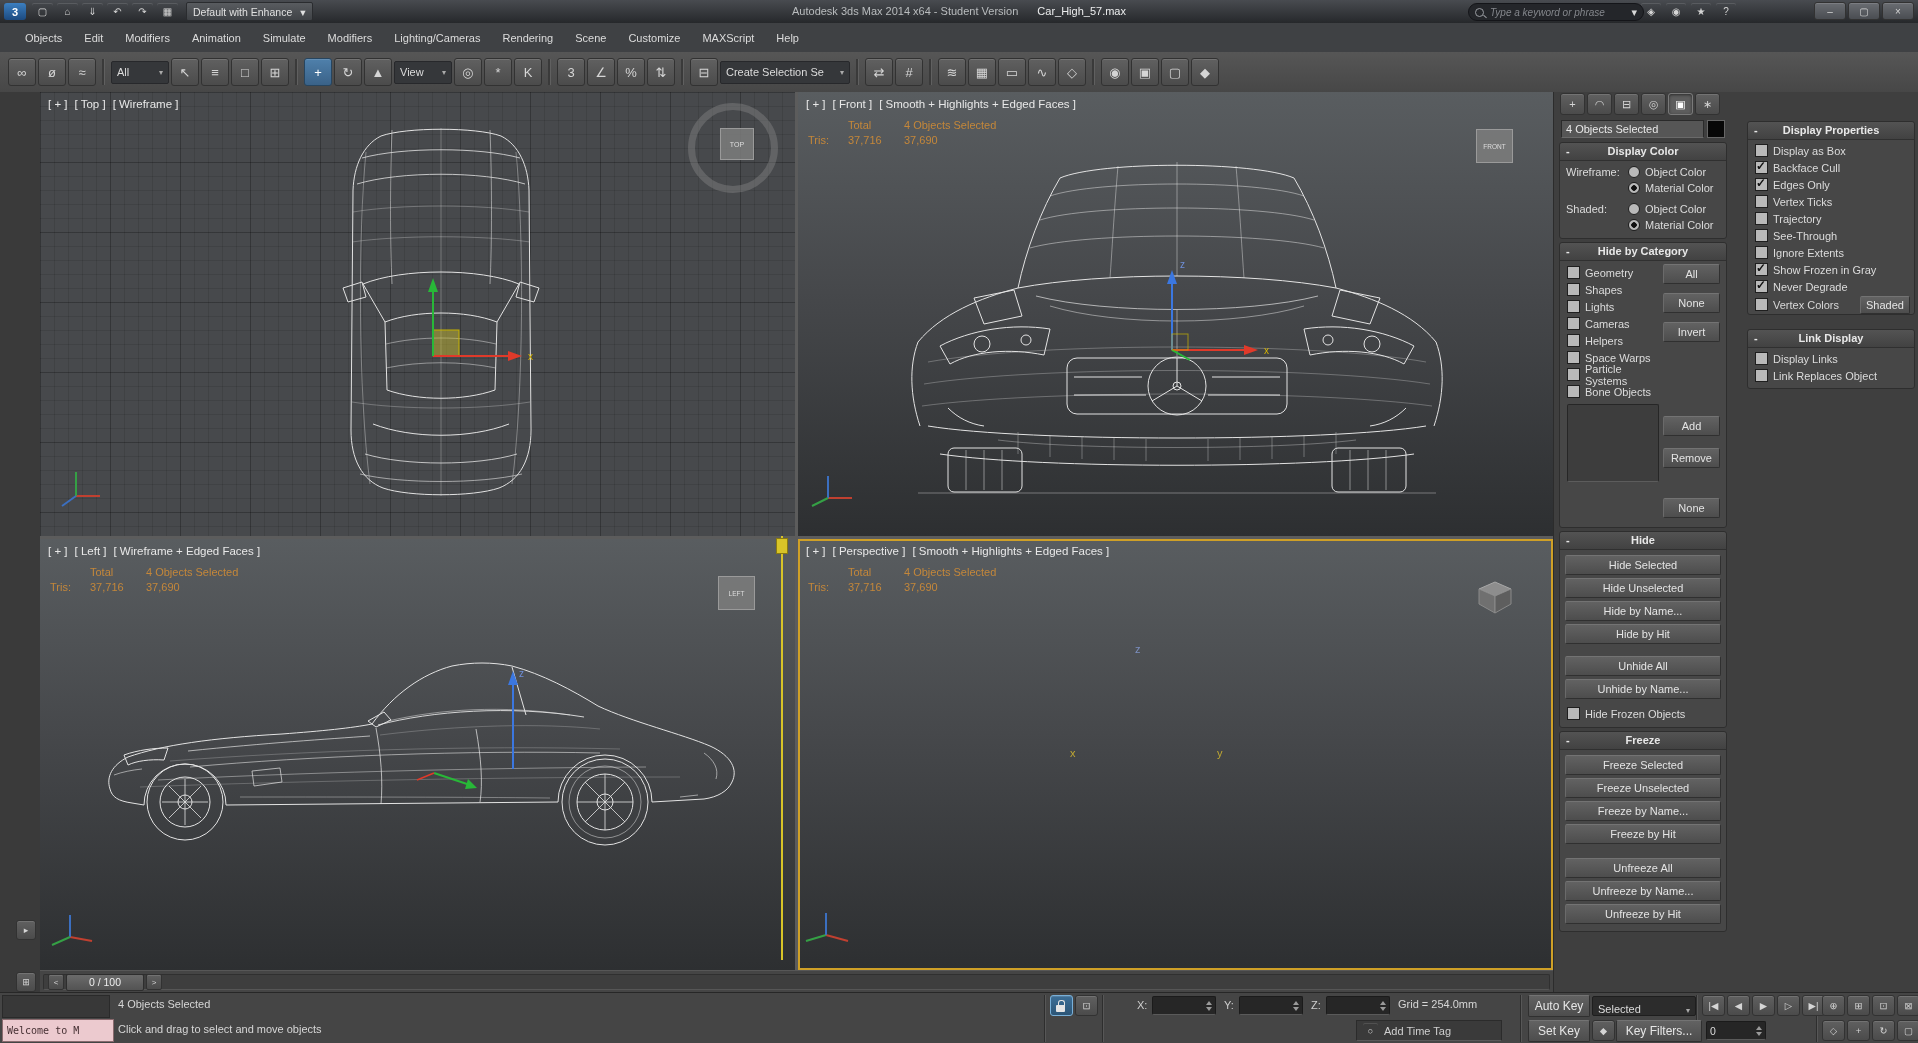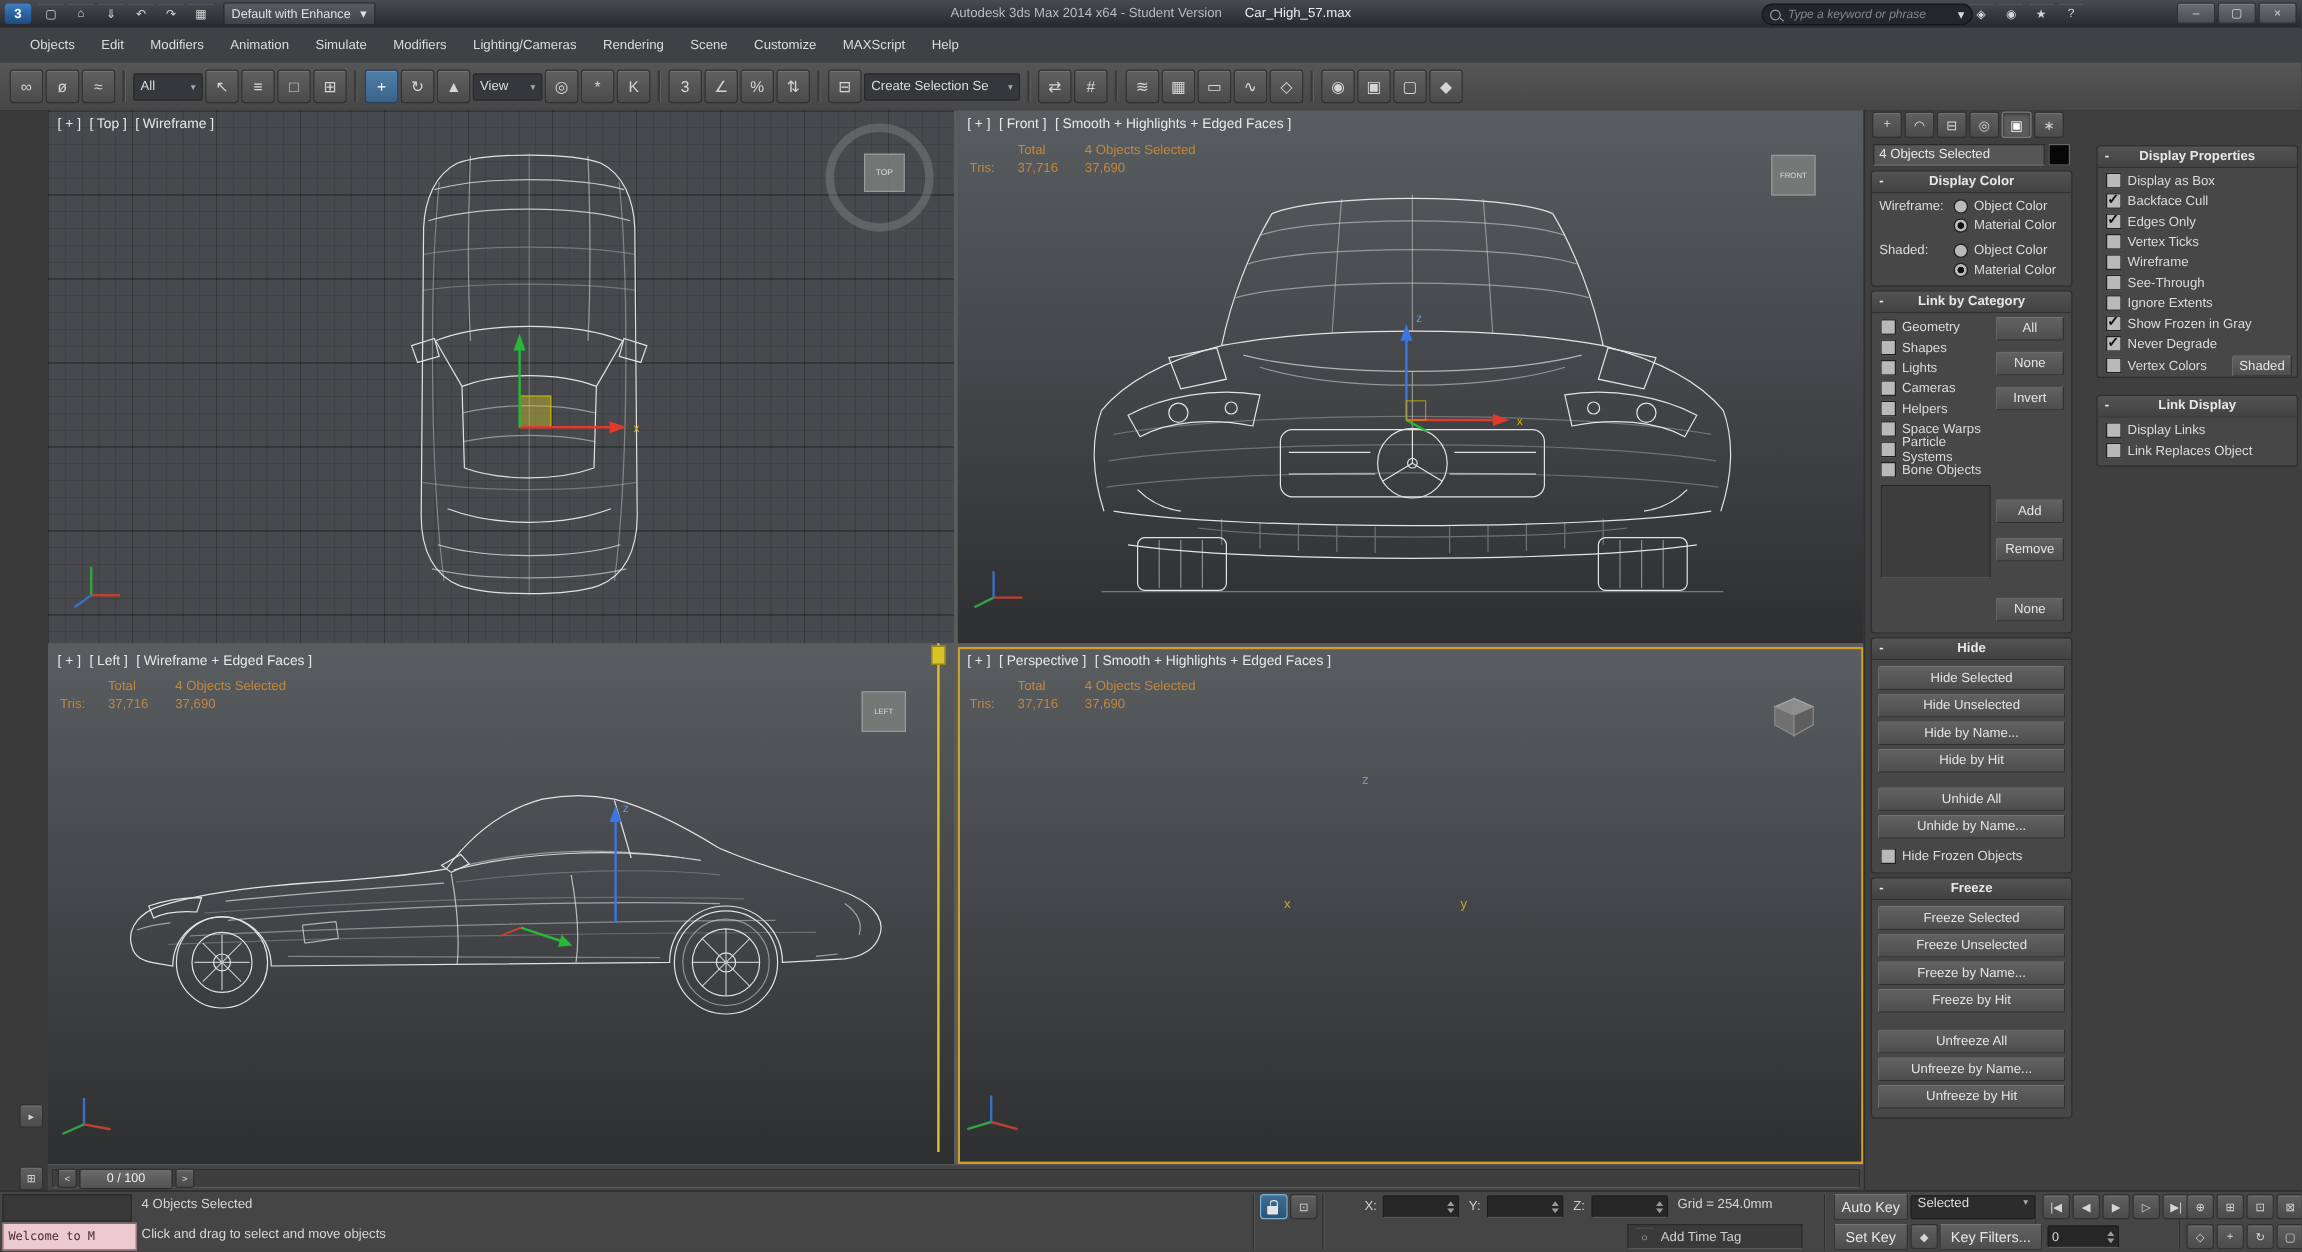--- a/index.html
+++ b/index.html
@@ -142,21 +142,21 @@
   .coord-field{position:absolute;top:3px;height:17px;width:62px;background:#262626;border:1px solid #1b1b1b;
                border-bottom-color:#5a5a5a;border-radius:2px;display:flex;align-items:center}
   .coord-val{flex:1;color:#ddd;padding-left:3px;font-size:10.5px}
   .spinner{display:flex;flex-direction:column;gap:2px;margin-right:3px}
   .spinner i{width:0;height:0;border-left:3px solid transparent;border-right:3px solid transparent;display:block}
   .spinner .up{border-bottom:4px solid #9a9a9a}
   .spinner .dn{border-top:4px solid #9a9a9a}
   .sbtn-wide{position:absolute;top:2px;height:20px;line-height:20px;background:linear-gradient(#626262,#4d4d4d);
              border:1px solid #303030;border-top-color:#737373;border-radius:2px;color:#e6e6e6;text-align:center;font-size:12px}
   .sdrop{position:absolute;top:3px;height:18px;background:#2c2c2c;border:1px solid #1e1e1e;border-radius:2px;
-         display:flex;align-items:flex-start;padding:0 5px;gap:19px;color:#dcdcdc}
+         display:flex;align-items:flex-end;padding:0 5px;gap:19px;color:#dcdcdc}
   .sdrop .darr{margin-left:auto;font-size:8px;color:#aaa}
   .timetag{position:absolute;left:1356px;top:2px;width:134px;height:19px;background:#3a3a3a;border:1px solid #2b2b2b;
            border-bottom-color:#5a5a5a;display:flex;align-items:center;gap:5px;padding:0 5px;color:#cfcfcf}
   .timetag .tbtn{width:15px;height:15px;font-size:9px;background:transparent;border-color:transparent}
 </style>
 </head>
 <body>
 
 <div class="titlebar">
   <span class="appicon">3</span>
@@ -517,21 +517,21 @@
             </div>
           <div class="chk">
               <span class="radio checked"></span>
               <span>Material Color</span>
             </div>
         </div>
       </div>
     </div>
 
     <div class="rollout">
-      <div class="rhead"><span class="rmin">-</span><span>Link by Category</span></div>
+      <div class="rhead"><span class="rmin">-</span><span>Hide by Category</span></div>
       <div class="hbc">
         <div class="hbc-left">
             <div class="chk">
               <span class="cbox"></span>
               <span>Geometry</span>
             </div>
             <div class="chk">
               <span class="cbox"></span>
               <span>Shapes</span>
             </div>
@@ -634,21 +634,21 @@
           <div class="chk">
             <span class="cbox checked"></span>
             <span>Edges Only</span>
           </div>
           <div class="chk">
             <span class="cbox"></span>
             <span>Vertex Ticks</span>
           </div>
           <div class="chk">
             <span class="cbox"></span>
-            <span>Wireframe</span>
+            <span>Trajectory</span>
           </div>
           <div class="chk">
             <span class="cbox"></span>
             <span>See-Through</span>
           </div>
           <div class="chk">
             <span class="cbox"></span>
             <span>Ignore Extents</span>
           </div>
           <div class="chk">

